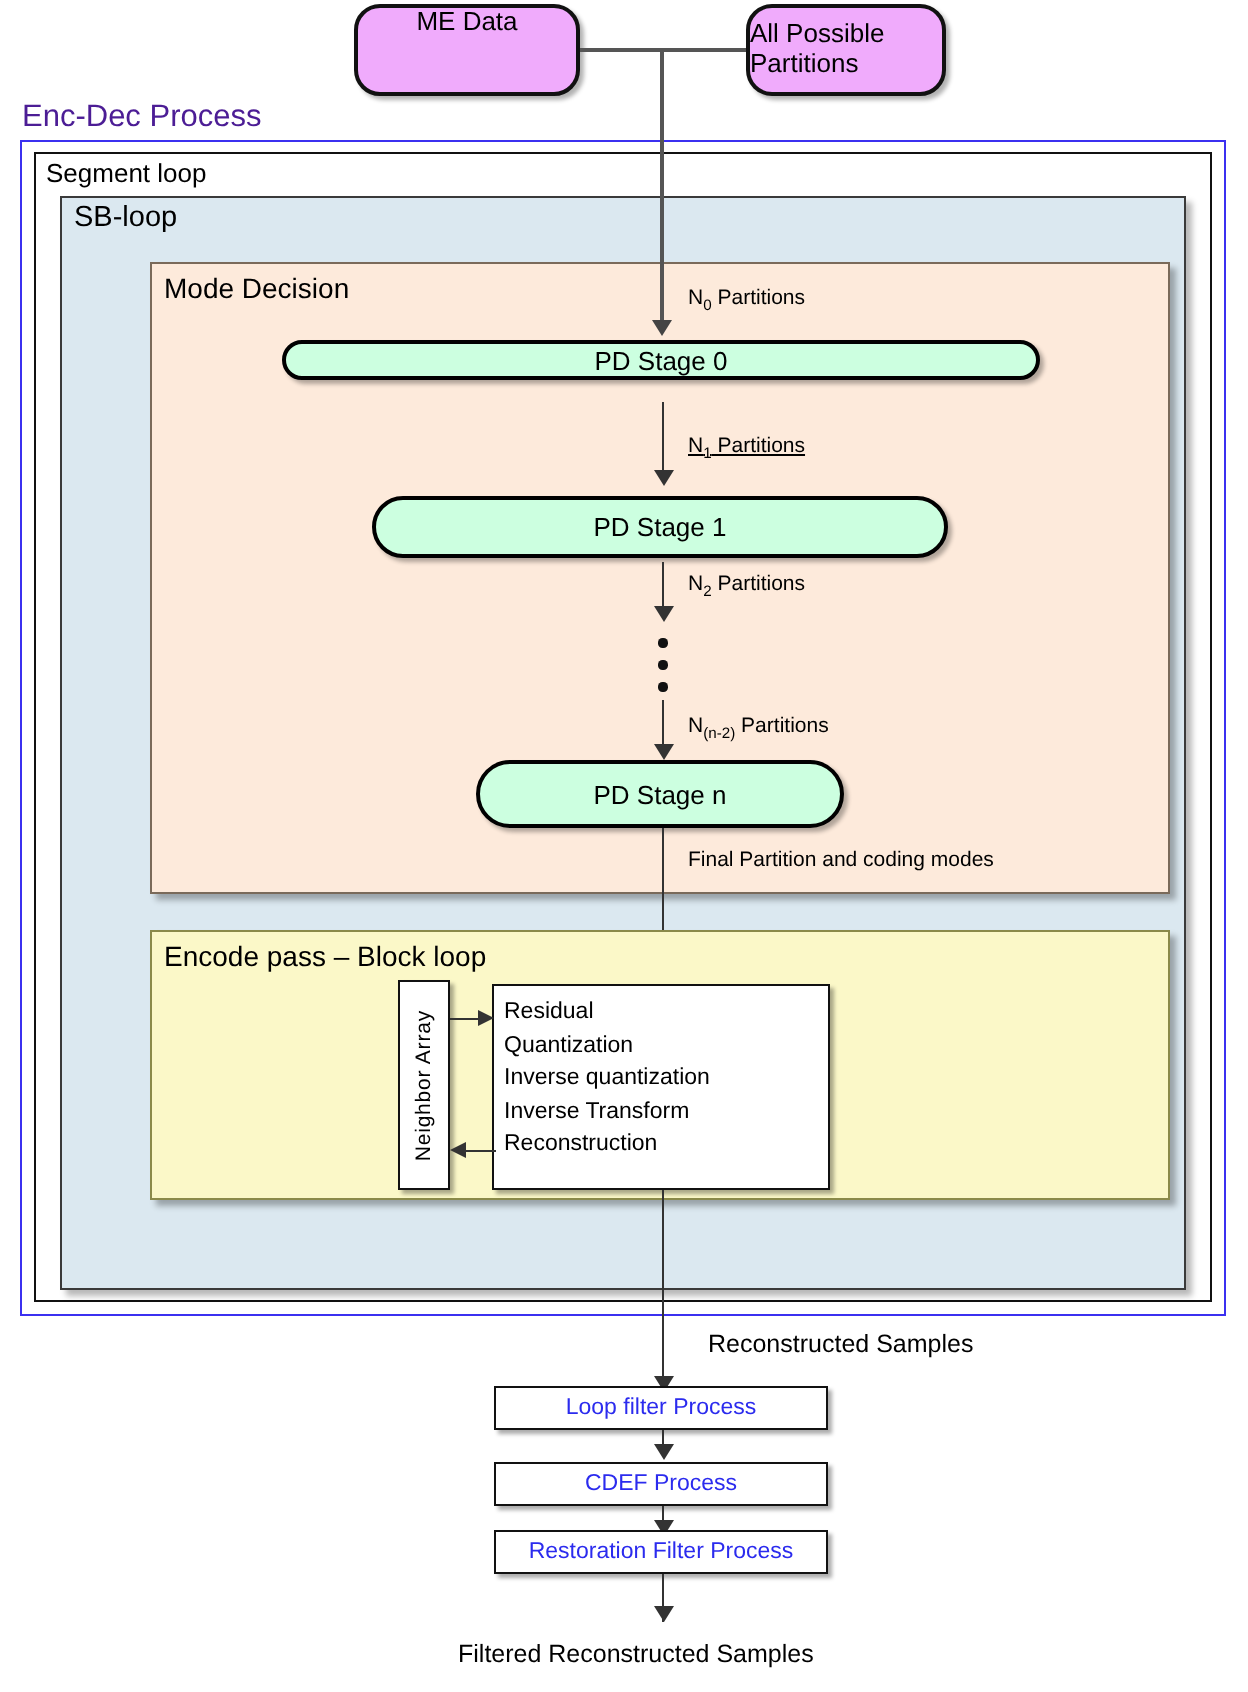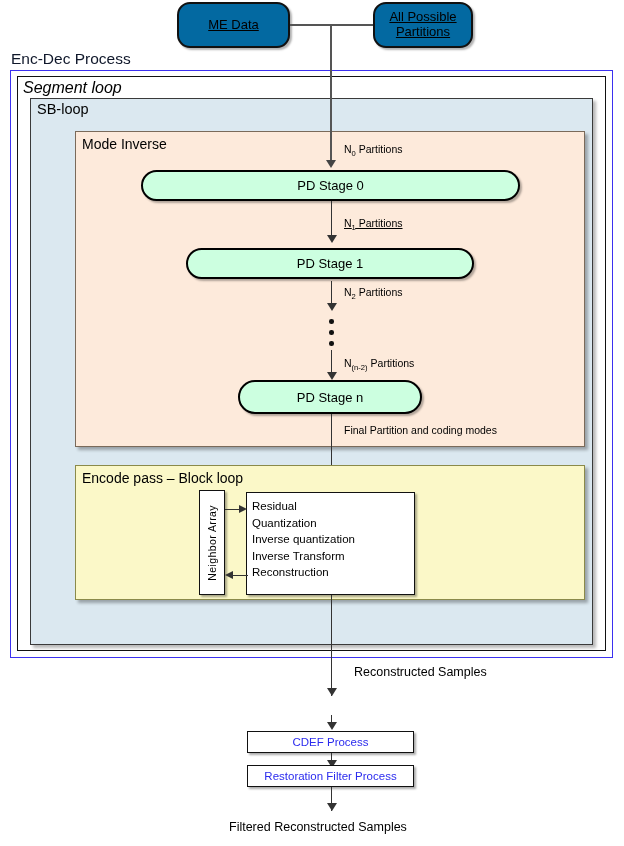--- a/index.html
+++ b/index.html
@@ -5,34 +5,33 @@
   html,body{margin:0;padding:0;background:#ffffff;}
   body{width:624px;height:846px;position:relative;overflow:hidden;
        font-family:"Liberation Sans","DejaVu Sans",sans-serif;
        -webkit-font-smoothing:antialiased;}
   #stage{position:absolute;left:0;top:0;width:624px;height:846px;}
 
   .abs{position:absolute;box-sizing:border-box;}
 
   
   .greenbox{
-    background:#0369a1;border:2px solid #111;border-radius:13px;
-    display:flex;align-items:center;justify-content:center;text-align:center;
+    background:#f0abfc;border:2px solid #111;border-radius:13px;
+    display:flex;align-items:flex-start;justify-content:center;text-align:center;
     font-size:13px;color:#000;line-height:1.15;
     box-shadow:2px 2px 2px rgba(0,0,0,.30);
-    text-decoration:underline;
   }
 
   
   .encdec-frame{border:1.6px solid #3b30f0;background:transparent;}
-  .encdec-title{font-size:15.5px;color:#0f172a;white-space:nowrap;}
+  .encdec-title{font-size:15.5px;color:#4c1d95;white-space:nowrap;}
 
   
   .segment-frame{border:1px solid #111;background:#ffffff;}
-  .segment-title{font-size:16px;color:#000;white-space:nowrap;font-style:italic;}
+  .segment-title{font-size:13px;color:#000;white-space:nowrap;}
 
   
   .sb-frame{background:#dbe8f0;border:1.6px solid #3a3a3a;
             box-shadow:3px 3px 3px rgba(0,0,0,.28);}
   .sb-title{font-size:14.5px;color:#000;white-space:nowrap;}
 
   
   .md-frame{background:#fdeadb;border:1.4px solid #7a6a5a;
             box-shadow:3px 3px 3px rgba(0,0,0,.30);}
   .md-title{font-size:14px;color:#000;white-space:nowrap;}
@@ -107,30 +106,30 @@
   <div class="abs encdec-title" style="left:11px;top:50px;">Enc-Dec Process</div>
   <div class="abs encdec-frame" style="left:10px;top:70px;width:603px;height:588px;"></div>
 
   <div class="abs segment-frame" style="left:17px;top:76px;width:589px;height:575px;"></div>
   <div class="abs segment-title" style="left:23px;top:79px;">Segment loop</div>
 
   <div class="abs sb-frame" style="left:30px;top:98px;width:563px;height:547px;"></div>
   <div class="abs sb-title" style="left:37px;top:101px;">SB-loop</div>
 
   <div class="abs md-frame" style="left:75px;top:131px;width:510px;height:316px;"></div>
-  <div class="abs md-title" style="left:82px;top:136px;">Mode Inverse</div>
+  <div class="abs md-title" style="left:82px;top:136px;">Mode Decision</div>
 
   <div class="abs vline" style="left:330px;top:24px;width:2.2px;height:138px;background:#555;"></div>
   <div class="abs arrowhead" style="left:326px;top:160px;border-top-color:#444;"></div>
 
   <div class="abs lbl" style="left:344px;top:143px;">
     <span>N</span><sub>0</sub><span> Partitions</span>
   </div>
 
-  <div class="abs pd-stage" style="left:141px;top:170px;width:379px;height:31px;">
+  <div class="abs pd-stage" style="left:141px;top:170px;width:379px;height:20px;">
     <span>PD Stage 0</span>
   </div>
 
   <div class="abs vline-d" style="left:330.5px;top:201px;height:36px;"></div>
   <div class="abs arrowhead" style="left:326.5px;top:235px;"></div>
   <div class="abs lbl" style="left:344px;top:217px;text-decoration:underline;">
     <span>N</span><sub>1</sub><span> Partitions</span>
   </div>
 
   <div class="abs pd-stage" style="left:186px;top:248px;width:288px;height:31px;">
@@ -181,20 +180,23 @@
   <div class="abs arrowright" style="left:239px;top:505px;"></div>
 
   <div class="abs hline" style="left:232px;top:574.5px;width:16px;height:1.4px;background:#333;"></div>
   <div class="abs arrowleft" style="left:225px;top:571px;"></div>
 
   <div class="abs vline-d" style="left:330.5px;top:595px;height:101px;"></div>
   <div class="abs arrowhead" style="left:326.5px;top:688px;"></div>
 
   <div class="abs biglbl" style="left:354px;top:665px;">Reconstructed Samples</div>
 
+  <div class="abs filterbox" style="left:247px;top:693px;width:167px;height:22px;">
+    <span>Loop filter Process</span>
+  </div>
   <div class="abs vline-d" style="left:330.5px;top:715px;height:13px;"></div>
   <div class="abs arrowhead" style="left:326.5px;top:722px;"></div>
 
   <div class="abs filterbox" style="left:247px;top:731px;width:167px;height:22px;">
     <span>CDEF Process</span>
   </div>
   <div class="abs vline-d" style="left:330.5px;top:753px;height:13px;"></div>
   <div class="abs arrowhead" style="left:326.5px;top:760px;"></div>
 
   <div class="abs filterbox" style="left:247px;top:765px;width:167px;height:22px;">

